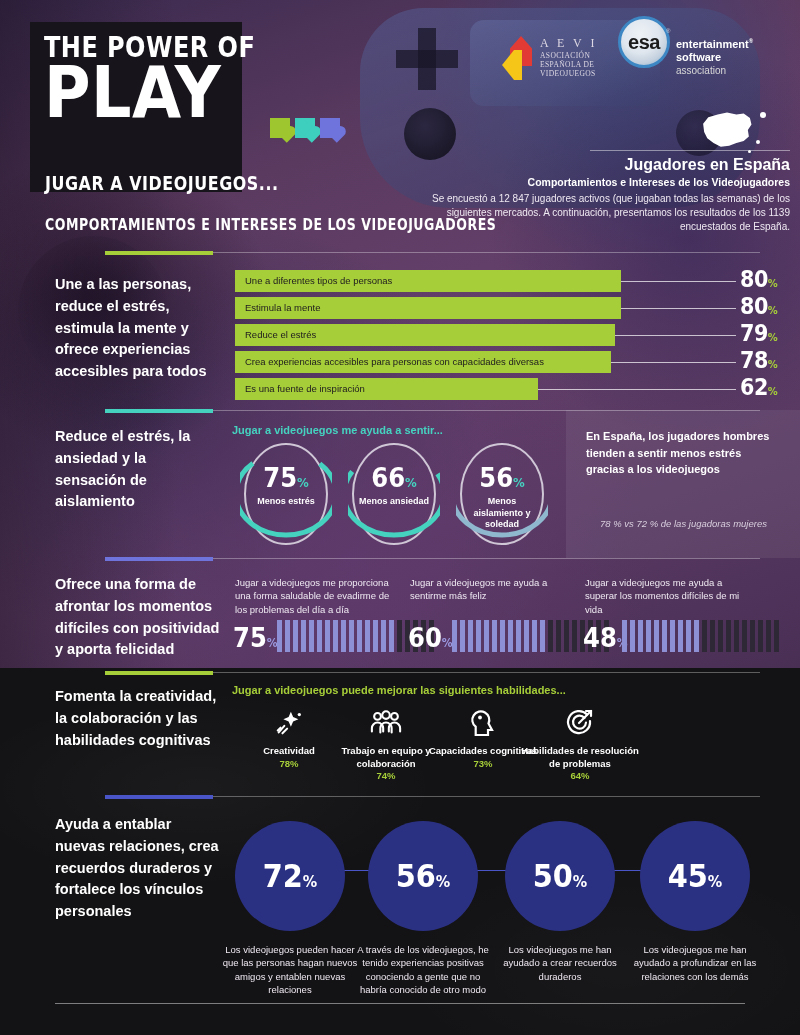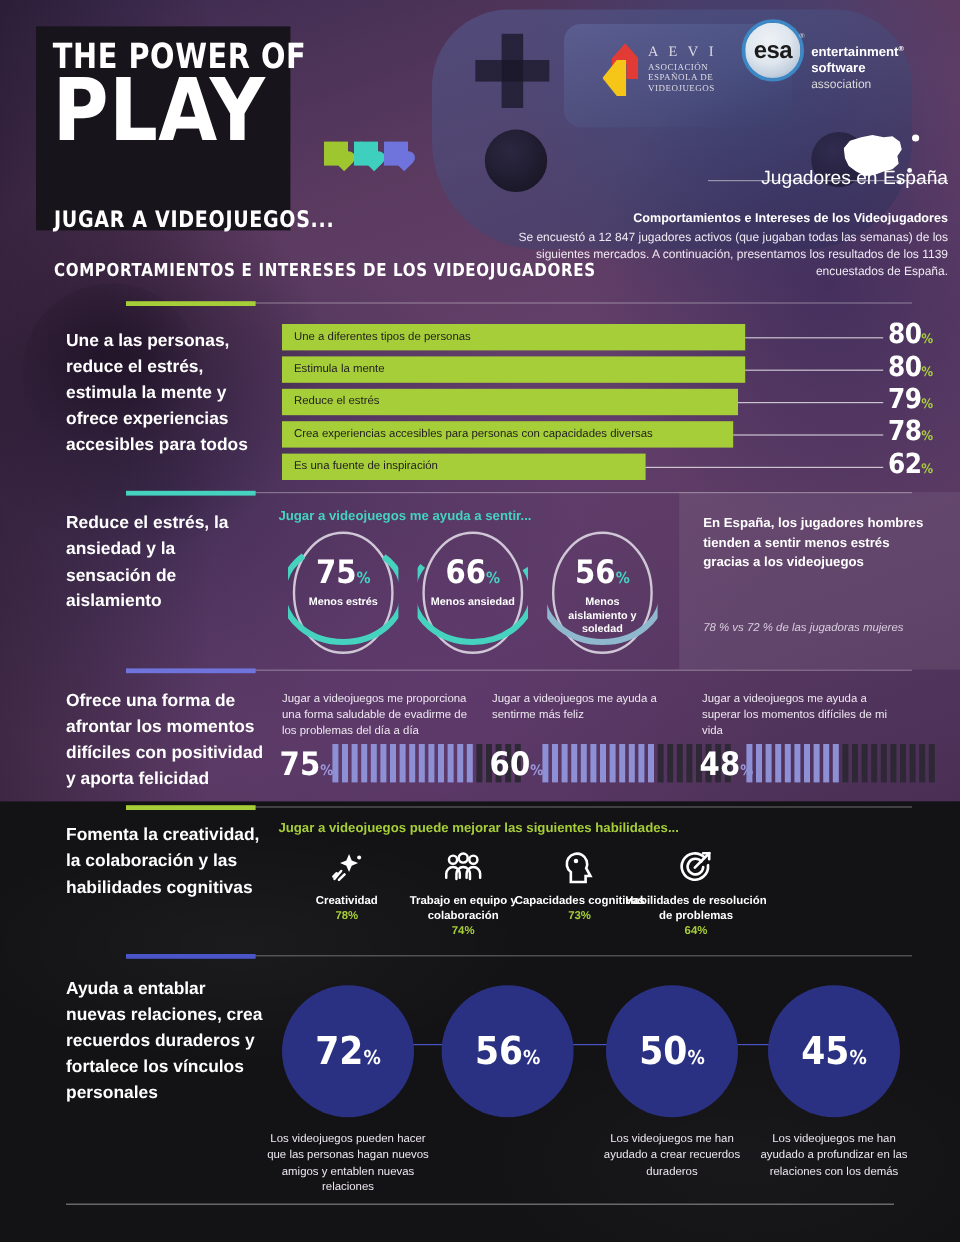--- a/index.html
+++ b/index.html
@@ -145,22 +145,22 @@
     position:absolute; left:700px; top:108px; width:52px; height:46px;
     background:#ffffff;
     clip-path:polygon(6% 34%,16% 20%,34% 14%,52% 10%,70% 14%,84% 12%,96% 22%,99% 36%,92% 48%,94% 62%,84% 72%,70% 76%,56% 82%,40% 84%,26% 76%,14% 66%,8% 52%);
   }
   .spain-d1{ position:absolute; left:760px; top:112px; width:6px; height:6px; background:#fff; border-radius:50%;}
   .spain-d2{ position:absolute; left:756px; top:140px; width:4px; height:4px; background:#fff; border-radius:50%;}
   .spain-d3{ position:absolute; left:748px; top:150px; width:3px; height:3px; background:#fff; border-radius:50%;}
 
   .hdr-rule{ position:absolute; left:590px; top:150px; width:200px; height:1px; background:rgba(255,255,255,0.45);}
   .hdr-title{
-    position:absolute; left:470px; top:140px; width:320px; text-align:right;
-    font-size:16px; font-weight:400; color:#fff;
+    position:absolute; left:470px; top:156px; width:320px; text-align:right;
+    font-size:16px; font-weight:700; color:#fff;
   }
   .hdr-sub{
     position:absolute; left:380px; top:176px; width:410px; text-align:right;
     font-size:10.5px; font-weight:700; color:#fff;
   }
   .hdr-body{
     position:absolute; left:400px; top:192px; width:390px; text-align:right;
     font-size:10px; line-height:1.42; color:#efe9f2;
   }
 
@@ -375,21 +375,21 @@
     <div class="donut" style="left:456px; top:30px;">
       <svg width="92" height="108" viewBox="0 0 92 108">
         <ellipse cx="46" cy="54" rx="41" ry="50" fill="none" stroke="#cfc6d6" stroke-width="2"></ellipse>
         <ellipse cx="46" cy="54" rx="41" ry="50" fill="none" stroke="#8fb8cf" stroke-width="5" stroke-dasharray="161 126" stroke-dashoffset="-64" transform="rotate(-90 46 54)"></ellipse>
       </svg>
       <div class="donut-pct"><span>56</span><i>%</i></div>
       <div class="donut-cap">Menos aislamiento y soledad</div>
     </div>
 
     <div class="s2-note" style="top:18px;">En España, los jugadores hombres tienden a sentir menos estrés gracias a los videojuegos</div>
-    <div class="s2-foot" style="top:108px;">78 % vs 72 % de las jugadoras mujeres</div>
+    <div class="s2-foot" style="top:108px;text-align:center;">78 % vs 72 % de las jugadoras mujeres</div>
   </div>
 
   <div class="section" style="top:558px;height:110px;">
     <div class="sec-rule"></div>
     <div class="sec-accent" style="background:#6f74dd;"></div>
     <div class="sec-heading" style="top:16px;">Ofrece una forma de afrontar los momentos difíciles con positividad y aporta felicidad</div>
 
     <div class="g-label" style="left:235px; top:18px;">Jugar a videojuegos me proporciona una forma saludable de evadirme de los problemas del día a día</div>
     <div class="g-pct" style="left:233px; top:66px;"><span>75</span><i>%</i></div>
     <div class="gauge" style="left:277px; top:62px;">
@@ -535,20 +535,21 @@
     <div class="bluelink" style="left:290px; top:74px; width:400px;"></div>
 
     <div class="bcircle" style="left:235px; top:25px;">
       <span><span>72</span><i>%</i></span>
     </div>
     <div class="bcap" style="left:220px; top:147px;">Los videojuegos pueden hacer que las personas hagan nuevos amigos y entablen nuevas relaciones</div>
 
     <div class="bcircle" style="left:368px; top:25px;">
       <span><span>56</span><i>%</i></span>
     </div>
+    <div class="bcap" style="left:353px; top:147px;">A través de los videojuegos, he tenido experiencias positivas conociendo a gente que no habría conocido de otro modo</div>
 
     <div class="bcircle" style="left:505px; top:25px;">
       <span><span>50</span><i>%</i></span>
     </div>
     <div class="bcap" style="left:490px; top:147px;">Los videojuegos me han ayudado a crear recuerdos duraderos</div>
 
     <div class="bcircle" style="left:640px; top:25px;">
       <span><span>45</span><i>%</i></span>
     </div>
     <div class="bcap" style="left:625px; top:147px;">Los videojuegos me han ayudado a profundizar en las relaciones con los demás</div>

